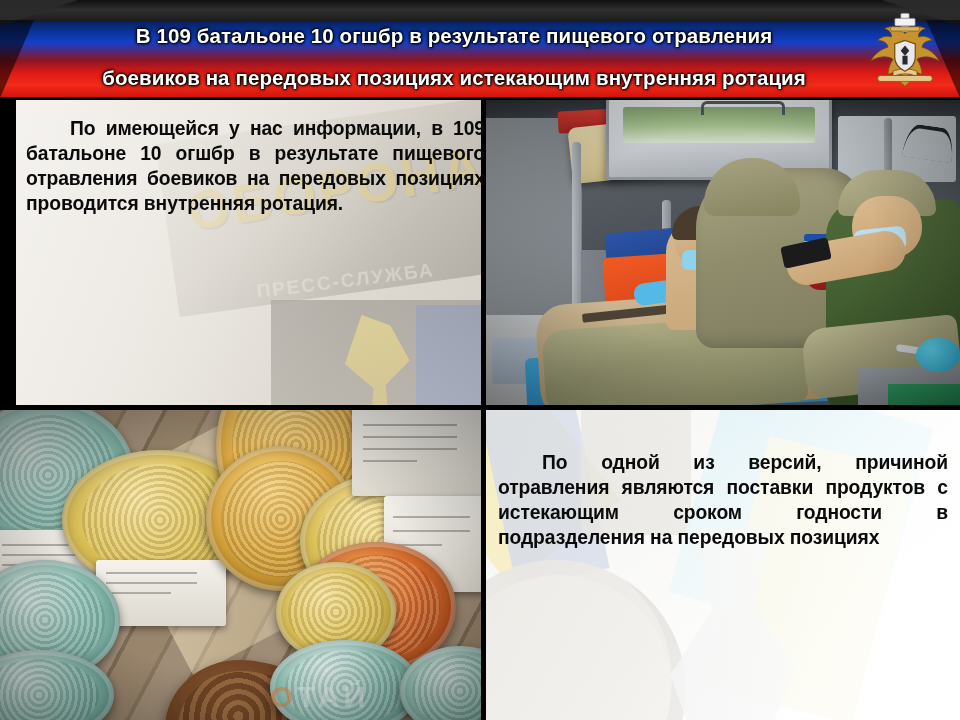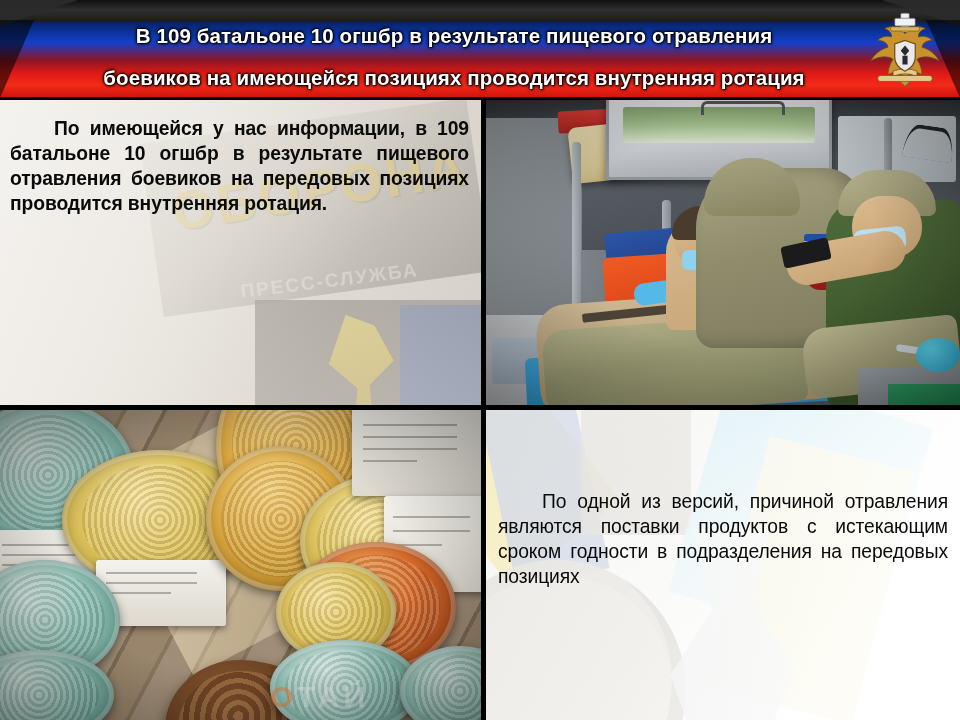--- a/index.html
+++ b/index.html
@@ -37,21 +37,21 @@
 
   
   .panel{position:absolute;overflow:hidden;background:#111;}
   .p-tl{left:0;  top:100px; width:481px; height:305px;}
   .p-tr{left:486px;top:100px;width:474px; height:305px;}
   .p-bl{left:0;  top:410px; width:481px; height:310px;}
   .p-br{left:486px;top:410px;width:474px; height:310px;}
 
   
   .p-tl{background:
-      linear-gradient(115deg,#f1eeea 0%,#e7e2db 30%,#d8d3cb 55%,#cfcac2 75%,#c9c3ba 100%);}
+      linear-gradient(115deg,#f1eeea 0%,#e7e2db 30%,#d8d3cb 55%,#cfcac2 75%,#c9c3ba 100%); margin-left: 16px;}
   .wm-wrap{position:absolute;inset:0;overflow:hidden;}
   .wm-band{position:absolute;left:150px;top:20px;width:330px;height:175px;
       background:linear-gradient(150deg,#cfcabf 0%,#b9b4a8 40%,#8e8a80 70%,#6d6a62 100%);
       transform:rotate(-8deg);opacity:.85;}
   .wm-dark{position:absolute;left:255px;top:200px;width:235px;height:205px;
       background:linear-gradient(160deg,#4a453d 0%,#6e675c 45%,#8e887a 100%);opacity:.75;}
   .wm-text{position:absolute;left:170px;top:55px;width:330px;
       font-size:54px;font-weight:bold;color:#d8b022;opacity:.62;
       letter-spacing:3px;transform:rotate(-9deg);white-space:nowrap;
       text-shadow:2px 2px 0 rgba(60,45,0,.35);}
@@ -96,22 +96,22 @@
       box-shadow:inset -14px -10px 0 #8d8779;opacity:.9;}
   .br-cup2{position:absolute;left:-40px;top:165px;width:225px;height:225px;
       border-radius:50%;background:#c8c3b4;opacity:.95;}
   .br-splash{position:absolute;left:150px;top:120px;width:190px;height:250px;
       background:linear-gradient(185deg,#e8e9ea 0%,#d5d7d8 40%,#c6c9ca 100%);
       clip-path:polygon(30% 0,70% 0,62% 30%,84% 55%,60% 100%,38% 100%,18% 58%,40% 32%);
       opacity:.85;}
   .br-veil{position:absolute;inset:0;background:linear-gradient(120deg,
       rgba(250,250,249,.70) 0%,rgba(252,252,251,.80) 45%,
       rgba(255,255,255,.90) 75%,rgba(255,255,255,.95) 100%);}
-  .br-text{position:relative;z-index:4;padding:79px 12px 8px 12px;
-      color:#0a0a0a;font-size:19.3px;font-weight:normal;line-height:1.30;
+  .br-text{position:relative;z-index:4;padding:40px 12px 8px 12px;
+      color:#0a0a0a;font-size:19.3px;font-weight:bold;line-height:1.30;
       text-align:justify;letter-spacing:-.1px;}
   .br-text p{margin:0;text-indent:44px;}
 
   
   .amb{position:absolute;inset:0;background:
       linear-gradient(180deg,#3c4248 0%,#4a5057 20%,#565c62 45%,#5e646a 70%,#4e545a 100%);}
   .a-roof{position:absolute;left:0;top:0;width:474px;height:30px;
       background:linear-gradient(180deg,#2e3338 0%,#474d53 100%);}
   .a-hatch{position:absolute;left:120px;top:-4px;width:220px;height:78px;
       background:linear-gradient(175deg,#d7dadd 0%,#c3c7cb 55%,#9fa4a9 100%);
@@ -260,21 +260,21 @@
 
   <div class="header">
     <div class="topbar"></div>
     <div class="corner-l"></div>
     <div class="corner-r"></div>
     <div class="shade-l"></div>
     <div class="shade-r"></div>
 
     <div class="header-title">
       <div class="ln">В 109 батальоне 10 огшбр в результате пищевого отравления</div>
-      <div class="ln">боевиков на имеющейся позициях проводится внутренняя ротация</div>
+      <div class="ln">боевиков на передовых позициях истекающим внутренняя ротация</div>
     </div>
 
     <svg class="emblem" viewBox="0 0 100 96">
       <g fill="#c8922f" stroke="#6e4c12" stroke-width="1">
         <path d="M50 30 C44 22 34 20 26 24 C32 26 35 30 34 34 C28 32 22 34 18 38
                  C26 38 30 42 30 46 C22 48 14 54 10 62 C20 56 30 56 36 60
                  C32 66 30 72 30 78 L50 70 L70 78 C70 72 68 66 64 60
                  C70 56 80 56 90 62 C86 54 78 48 70 46 C70 42 74 38 82 38
                  C78 34 72 32 66 34 C65 30 68 26 74 24 C66 20 56 22 50 30 Z"></path>
         <path d="M50 64 L44 86 L50 92 L56 86 Z"></path>

